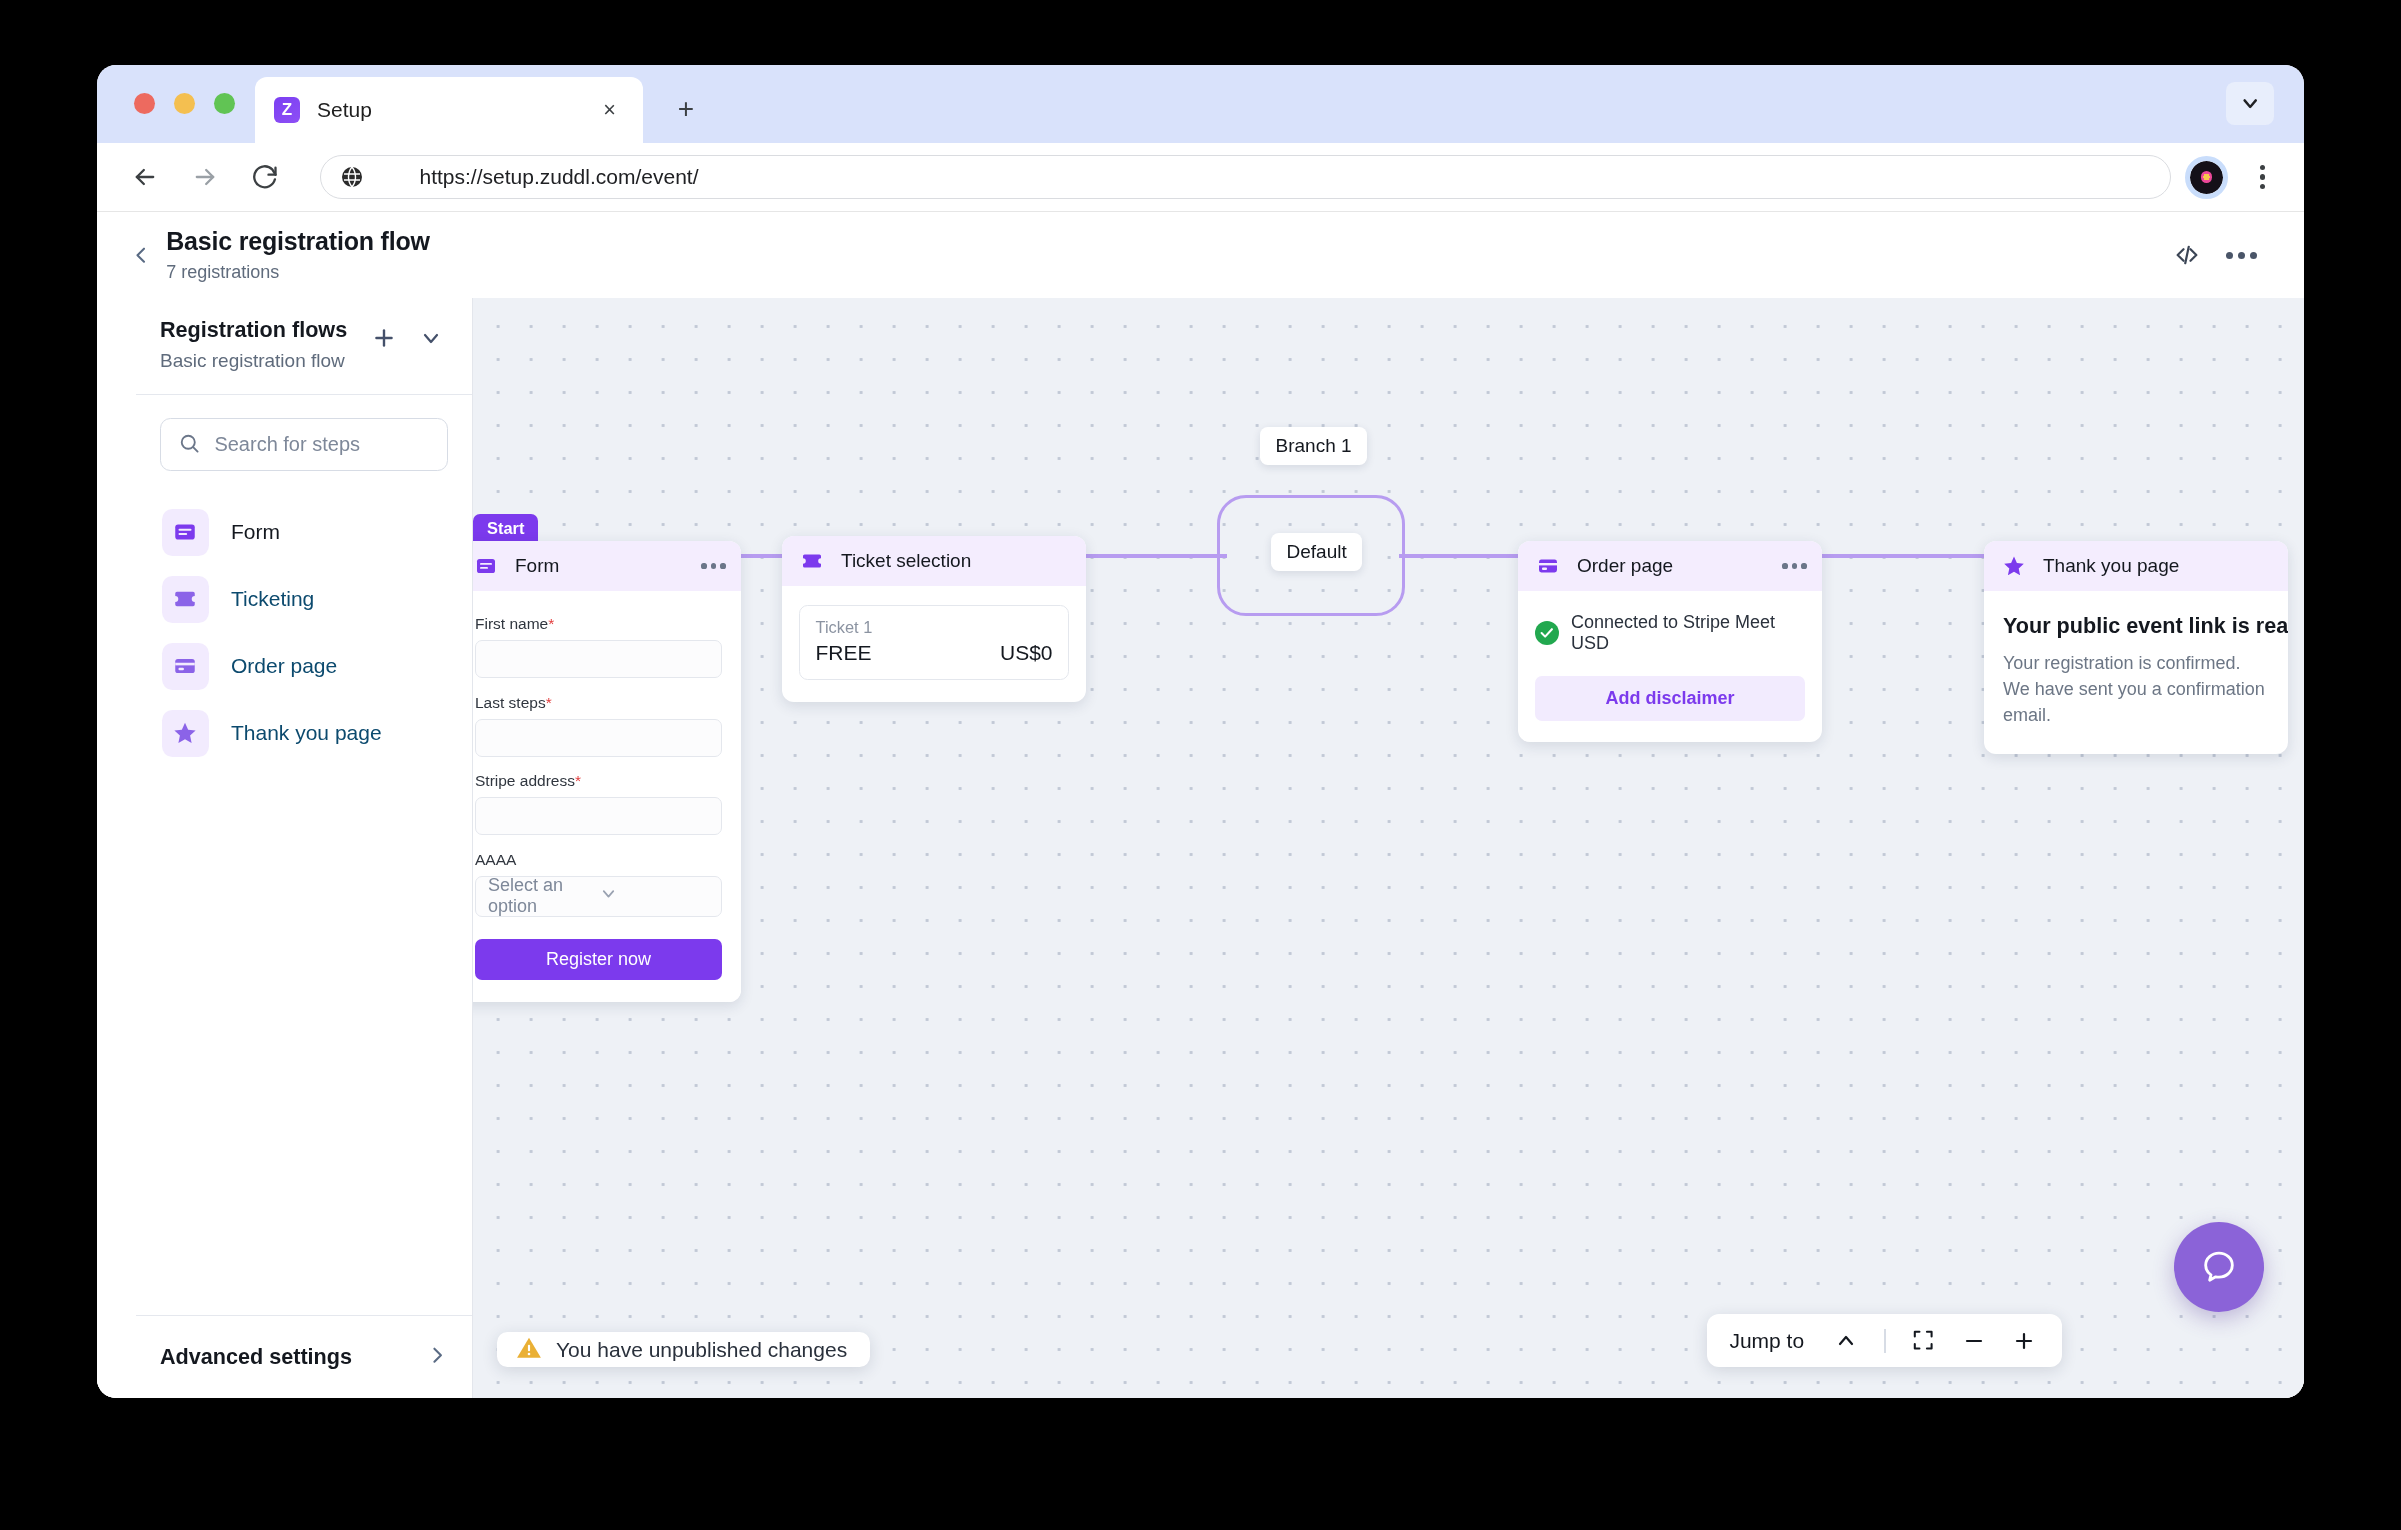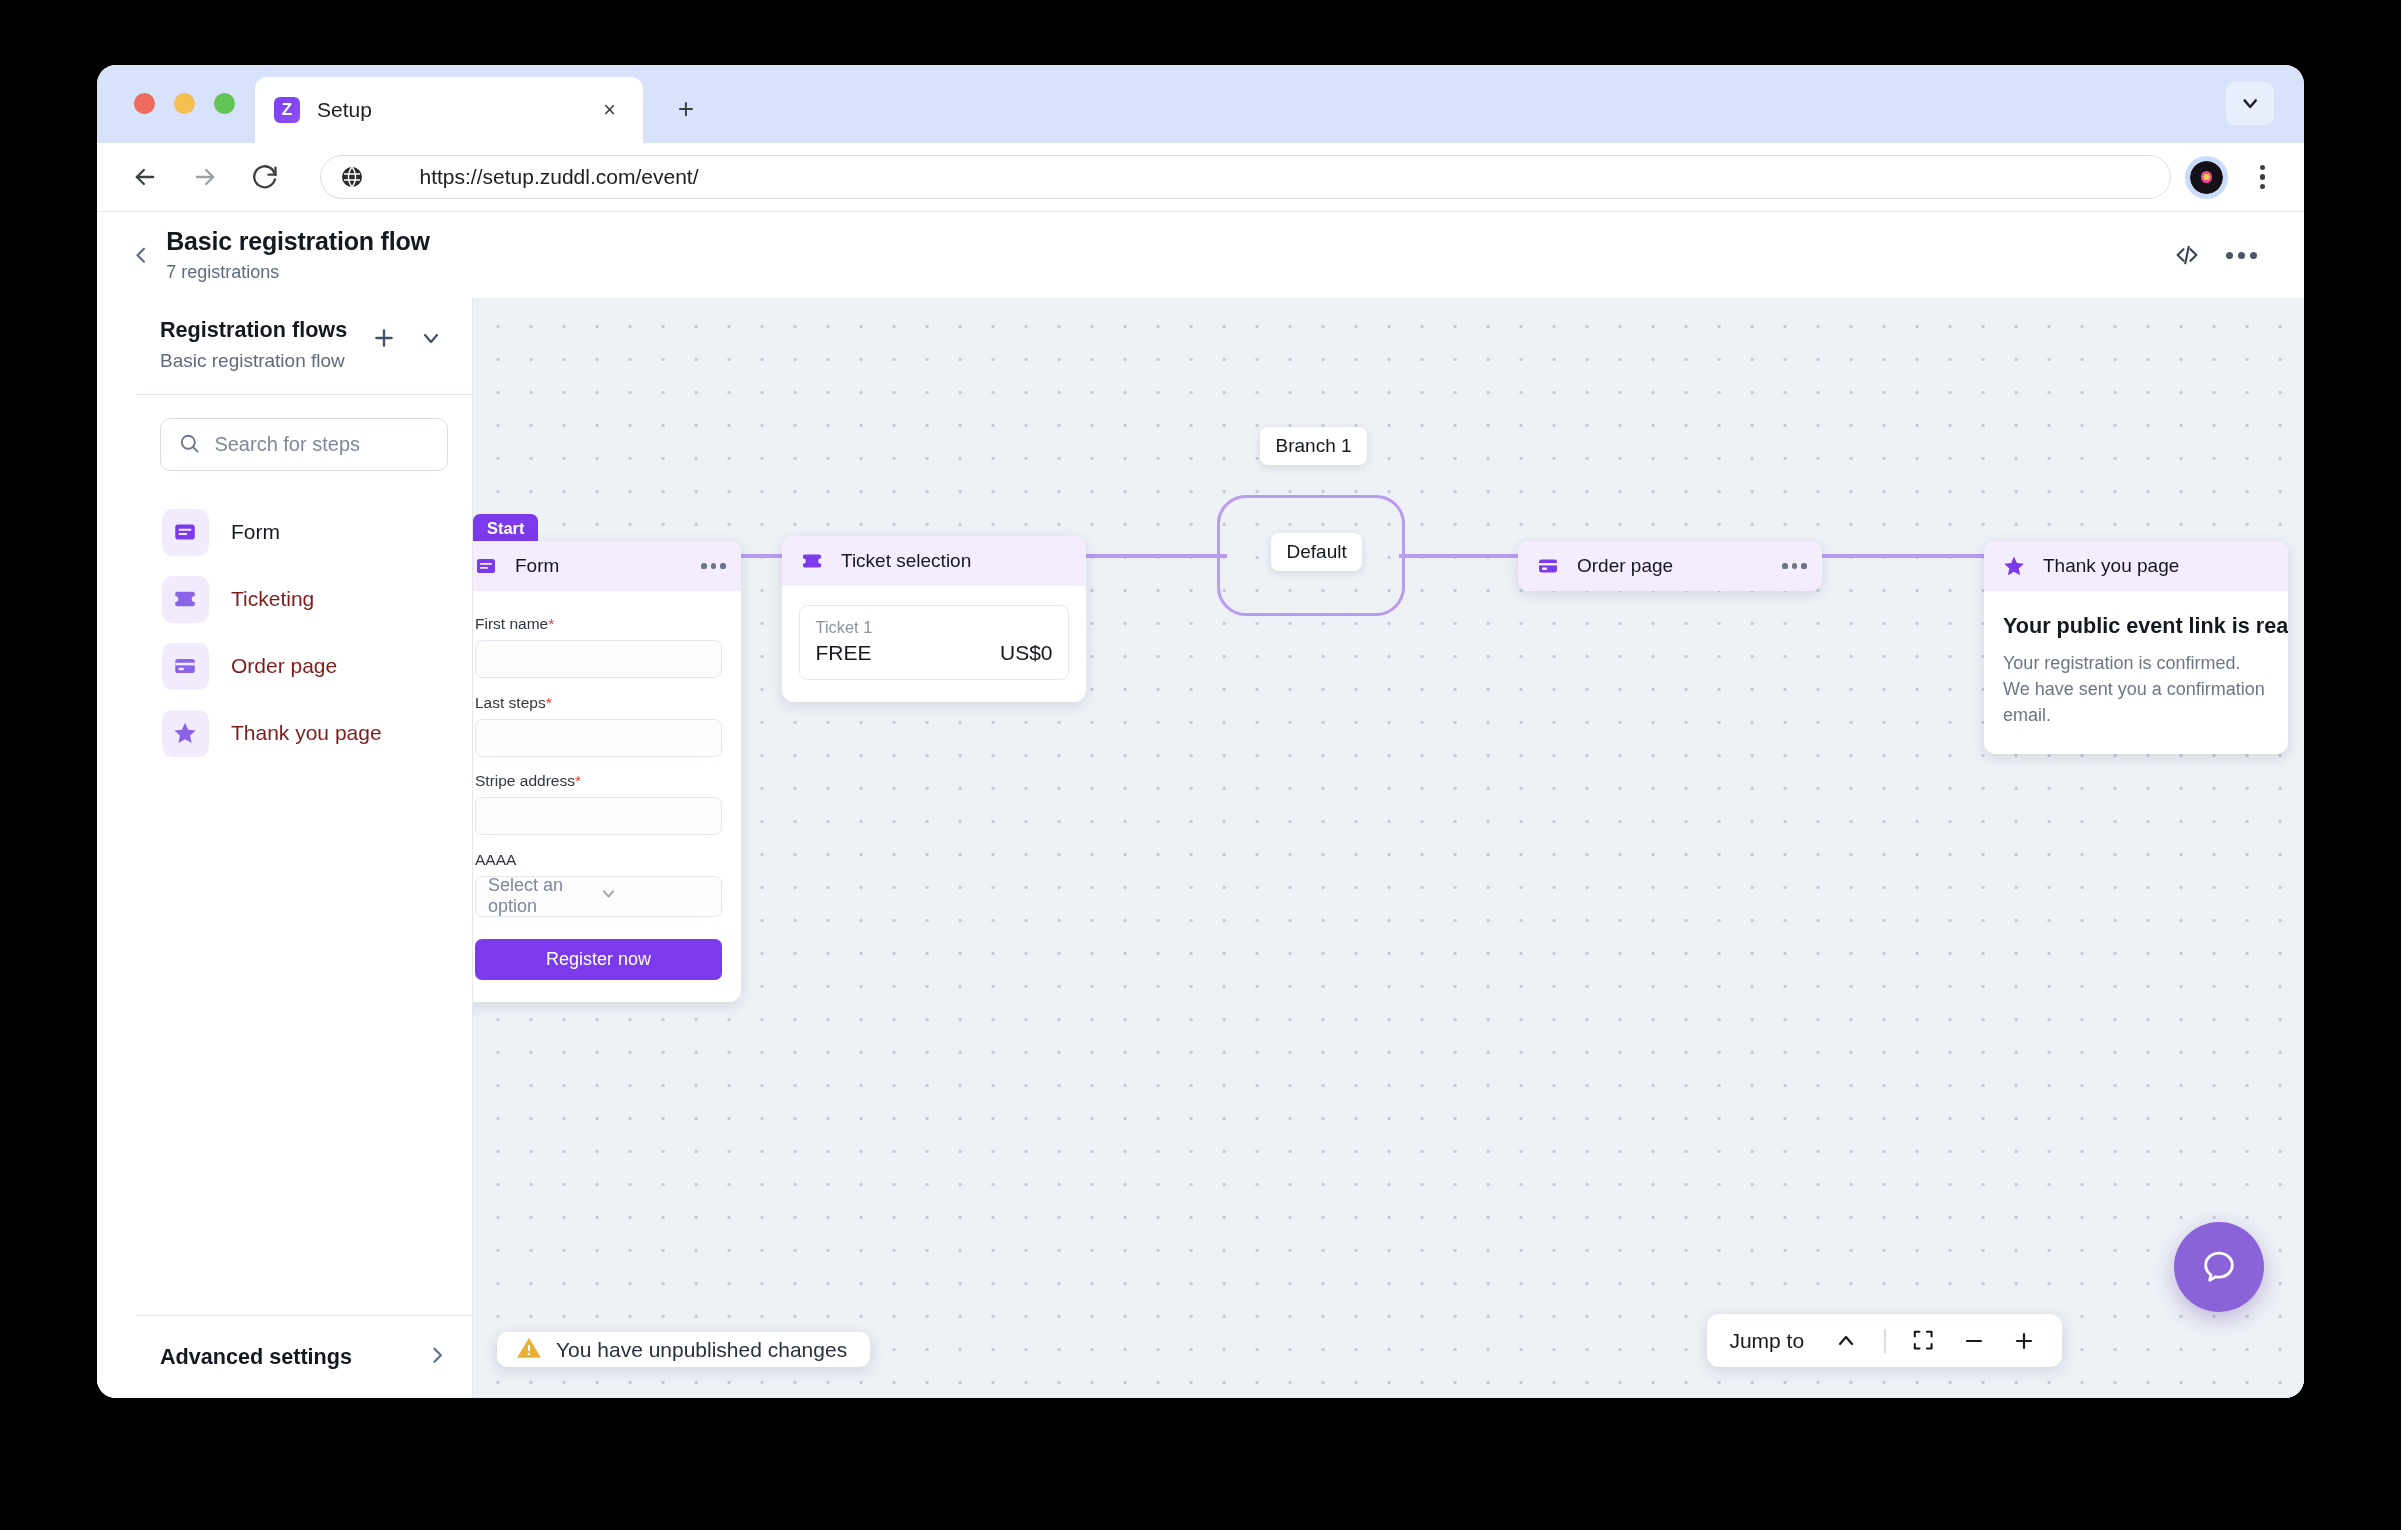--- a/index.html
+++ b/index.html
@@ -196,21 +196,21 @@
   .steps { padding: 28px 17px 0 17px; flex: 1; }
   .step-item {
     display: flex; align-items: center;
     height: 67px; padding: 0 8.6px; border-radius: 10.4px; cursor: pointer;
   }
   .step-ic {
     width: 47px; height: 47px; border-radius: 10.4px;
     background: #f2ebfe; flex: none;
     display: flex; align-items: center; justify-content: center;
   }
-  .step-label { margin-left: 22.4px; font-size: 21px; color: #7f1d1d; }
+  .step-label { margin-left: 22.4px; font-size: 21px; color: #0c4a6e; }
   .step-item.active .step-label { color: #14181f; }
 
   .adv-settings {
     border-top: 0.9px solid #e5e8ee;
     height: 83px; display: flex; align-items: center;
     padding: 0 24px; cursor: pointer;
   }
   .adv-label { flex: 1; font-size: 21.6px; font-weight: bold; color: #14181f; }
 
   
@@ -618,20 +618,31 @@
                   <rect x="3" y="9" width="18" height="2.4" fill="#f4edfe"></rect>
                   <rect x="6" y="13.5" width="5" height="2.4" rx="1" fill="#f4edfe"></rect>
                 </svg>
             </span>
             <span class="node-title">Order page</span>
             <span class="node-dots">
                 <i></i>
                 <i></i>
                 <i></i>
               </span>
+          </div>
+          <div class="order-body">
+            <div class="stripe-row">
+              <span class="check-ic">
+                <svg width="15.5" height="15.5" viewBox="0 0 24 24" fill="none" stroke="#fff" stroke-width="3.2" stroke-linecap="round" stroke-linejoin="round">
+                    <polyline points="4 12.5 9.5 18 20 6.5"></polyline>
+                  </svg>
+              </span>
+              <span class="stripe-txt">Connected to Stripe Meet USD</span>
+            </div>
+            <div class="disclaimer-btn">Add disclaimer</div>
           </div>
         </div>
 
         <div class="node thanks-node" style="left:1511px; top:243px;">
           <div class="node-head">
             <span class="node-ic">
               <svg width="24" height="24" viewBox="0 0 24 24" fill="#7c3aed">
                   <polygon points="12,2.6 14.9,9 21.8,9.7 16.7,14.4 18.1,21.2 12,17.8 5.9,21.2 7.3,14.4 2.2,9.7 9.1,9"></polygon>
                 </svg>
             </span>

